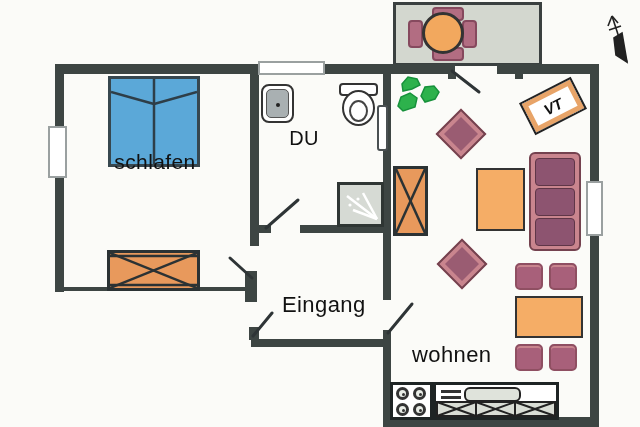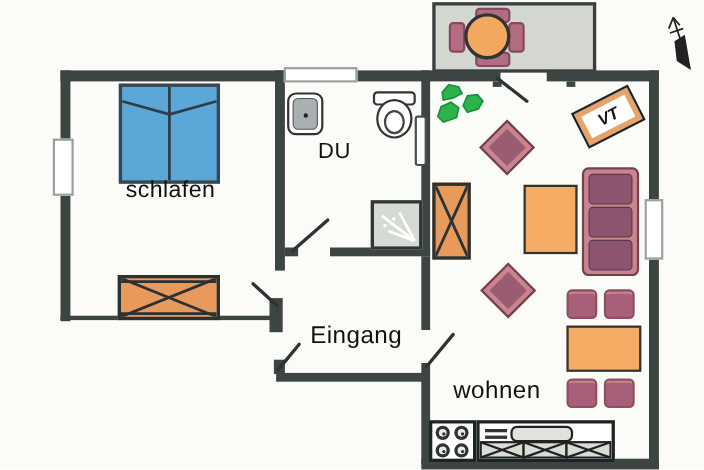--- a/index.html
+++ b/index.html
@@ -204,20 +204,20 @@
     </g>
     <g stroke="#222" stroke-width="1.6" fill="#222">
       <line x1="612" y1="16" x2="627" y2="62"></line>
       <line x1="612" y1="16" x2="608" y2="26"></line>
       <line x1="612" y1="16" x2="618" y2="23"></line>
       <line x1="609" y1="30" x2="621" y2="26"></line>
       <polygon points="614,38 622,33 627,62 616,55"></polygon>
     </g>
   </svg>
 
-  <div class="lbl" style="left:105px;top:161px;width:100px;text-align:center;font-size:21px;">schlafen</div>
+  <div class="lbl" style="left:105px;top:150px;width:100px;text-align:center;font-size:21px;">schlafen</div>
   <div class="lbl" style="left:280px;top:127px;width:48px;text-align:center;font-size:20px;line-height:23px;">
     <span style="display:block;">DU</span>
   </div>
   <div class="lbl" style="left:412px;top:342px;font-size:22px;">wohnen</div>
   <div class="lbl" style="left:282px;top:292px;font-size:22px;">Eingang</div>
 
 </div>
 
 </body></html>

